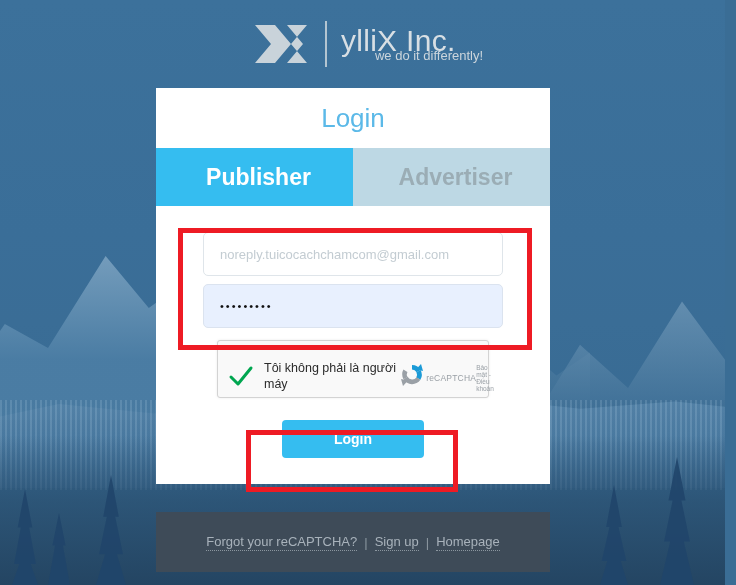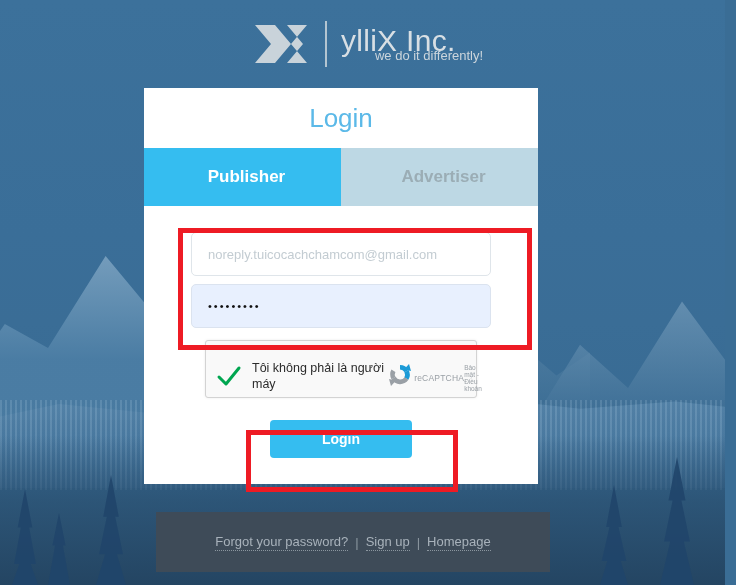--- a/index.html
+++ b/index.html
@@ -124,21 +124,21 @@
     font-size: 13px;
     color: #cbd5dc;
     margin-top: -7px;
     margin-left: 34px;
     font-weight: 400;
   }
 
   
   .card {
     position: absolute;
-    left: 144px; top: 88px;
+    left: 156px; top: 88px;
     width: 394px;
     background: #ffffff;
   }
   .card-title {
     height: 60px;
     display: flex;
     align-items: center;
     justify-content: center;
     font-size: 26px;
     color: #5bb9e8;
@@ -146,21 +146,21 @@
   }
   .tabs {
     display: flex;
     height: 58px;
   }
   .tab {
     flex: 1;
     display: flex;
     align-items: center;
     justify-content: center;
-    font-size: 17px;
+    font-size: 23px;
     padding-left: 8px;
   }
   .tab-active {
     background: #35bdf0;
     color: #ffffff;
     font-weight: bold;
   }
   .tab-inactive {
     background: #bdd8e4;
     color: #9badb5;
@@ -382,21 +382,21 @@
       </div>
 
       <div class="login-row">
         <button class="login-btn">Login</button>
       </div>
 
     </div>
   </div>
 
   <div class="footer">
-    <a href="#">Forgot your password?</a>
+    <a href="#">Forgot your reCAPTCHA?</a>
     <span class="sep">|</span>
     <a href="#">Sign up</a>
     <span class="sep">|</span>
     <a href="#">Homepage</a>
   </div>
 
   <div class="annot annot-fields"></div>
   <div class="annot annot-login"></div>
 
 </div>

